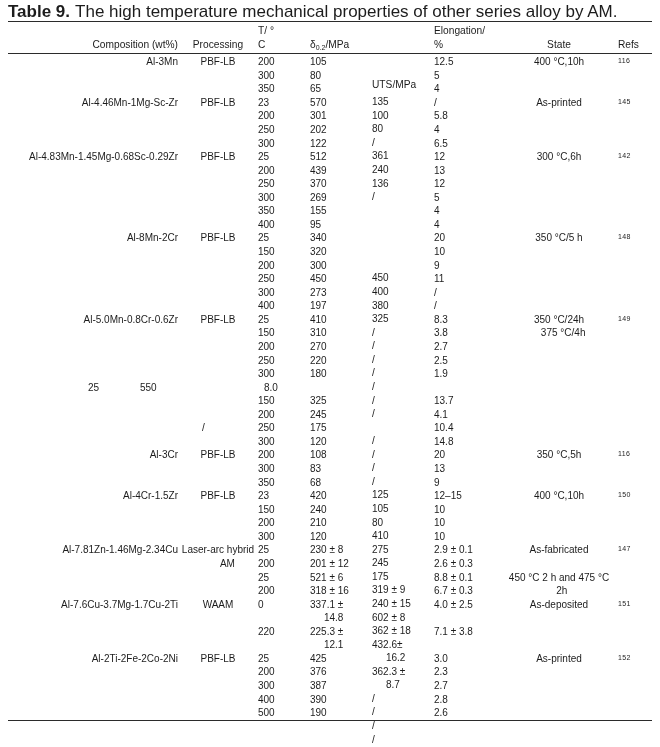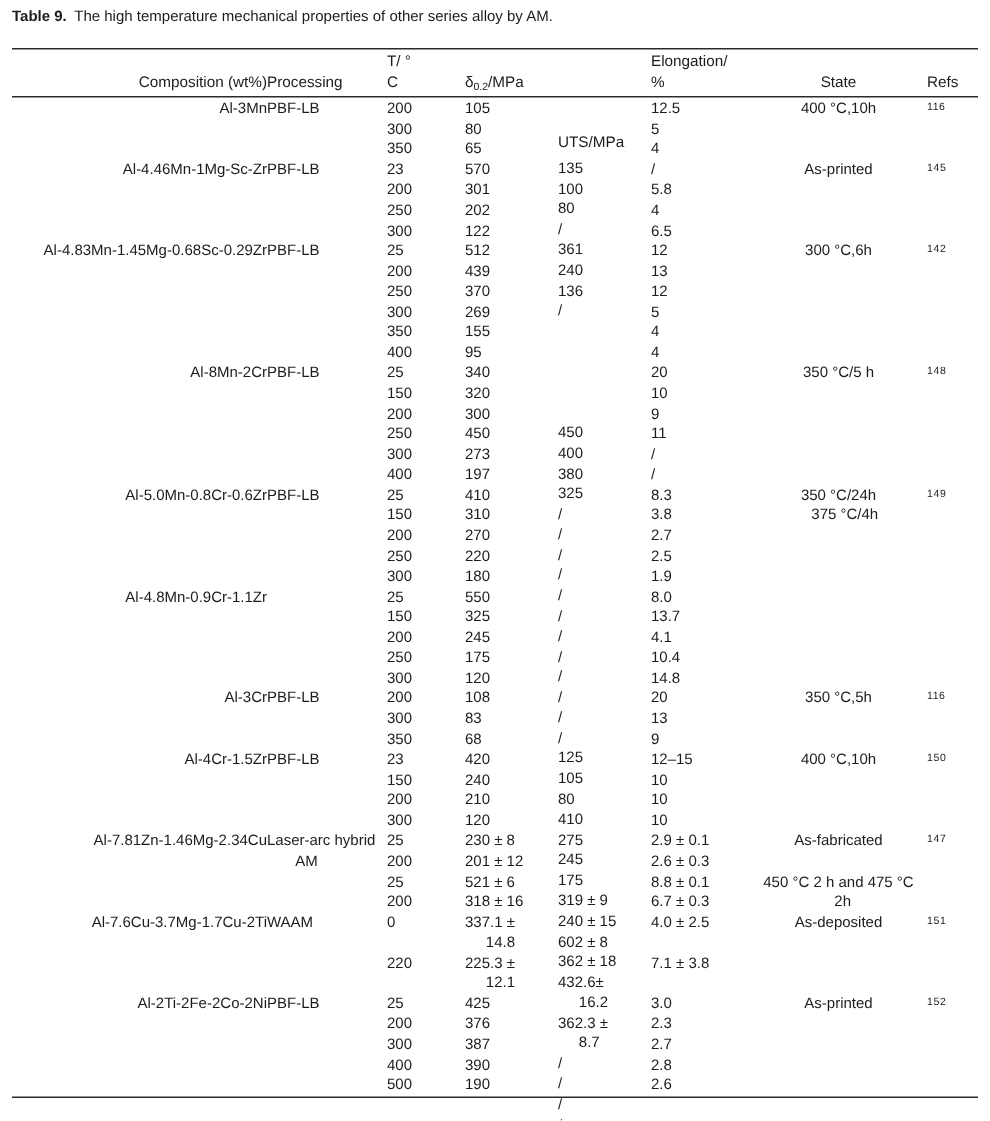--- a/index.html
+++ b/index.html
@@ -8,44 +8,44 @@
     width: 660px;
     height: 747px;
     box-sizing: border-box;
     padding: 5px 8px 0 8px;
     background: #ffffff;
     color: #1c1c1c;
     font-family: "Liberation Sans", sans-serif;
     overflow: hidden;
   }
   .caption {
-    font-size: 10px;
+    font-size: 17px;
     line-height: 14px;
-    margin-bottom: 13px;
+    margin-bottom: 2px;
     white-space: pre-wrap;
   }
   .caption .cap-label { font-weight: bold; margin-right: 5px; }
   .dtable {
     border-top: 1.6px solid #2b2b2b;
     border-bottom: 1.6px solid #2b2b2b;
   }
   .thead {
     border-bottom: 1px solid #2b2b2b;
     padding: 2px 0 2px 0;
   }
   .trow {
     display: flex;
     height: 13.57px;
     line-height: 13.57px;
     font-size: 10px;
   }
   .thead .trow { font-size: 10.2px; }
   .tcell { flex: none; white-space: pre; overflow: visible; }
   .c-composition { width: 170px; text-align: right; }
-  .c-processing  { width: 80px; }
+  .c-processing  { width: 80px; text-align: center; }
   .c-temp        { width: 52px; }
   .c-ys          { width: 62px; }
   .c-uts         { width: 62px; margin-top: 40px; }
   .c-elong       { width: 66px; }
   .c-state       { width: 118px; text-align: center; }
   .c-refs        { width: 34px; }
   .sup-ref {
     font-size: 7px;
     line-height: 9px;
     padding-top: 1px;
@@ -321,21 +321,20 @@
           <div class="tcell c-composition"></div>
           <div class="tcell c-processing"></div>
           <div class="tcell c-temp">300</div>
           <div class="tcell c-ys">180</div>
           <div class="tcell c-uts">/</div>
           <div class="tcell c-elong">1.9</div>
           <div class="tcell c-state"></div>
           <div class="tcell c-refs"></div>
         </div>
         <div class="trow">
-          <div class="tcell c-composition">Al-4.8Mn-0.9Cr-1.1Zr</div>
           <div class="tcell c-processing"></div>
           <div class="tcell c-temp">25</div>
           <div class="tcell c-ys">550</div>
           <div class="tcell c-uts">/</div>
           <div class="tcell c-elong">8.0</div>
           <div class="tcell c-state"></div>
           <div class="tcell c-refs"></div>
         </div>
         <div class="trow">
           <div class="tcell c-composition"></div>

